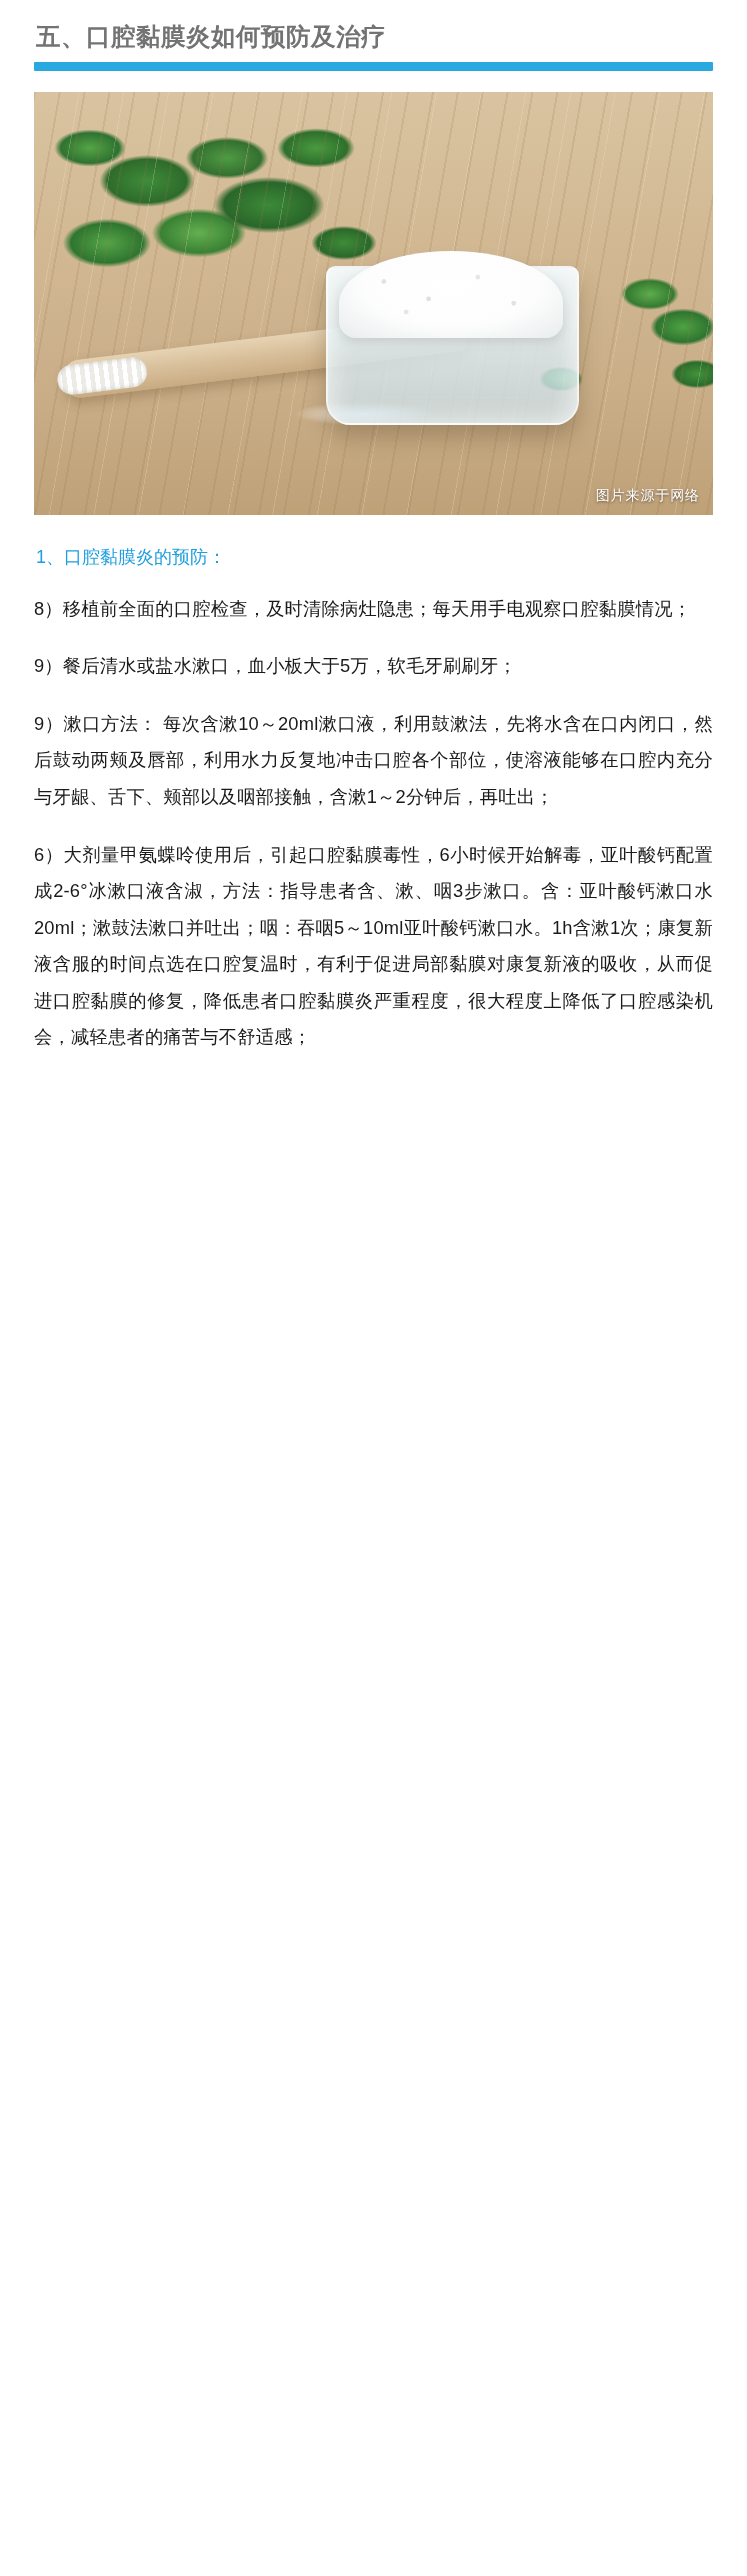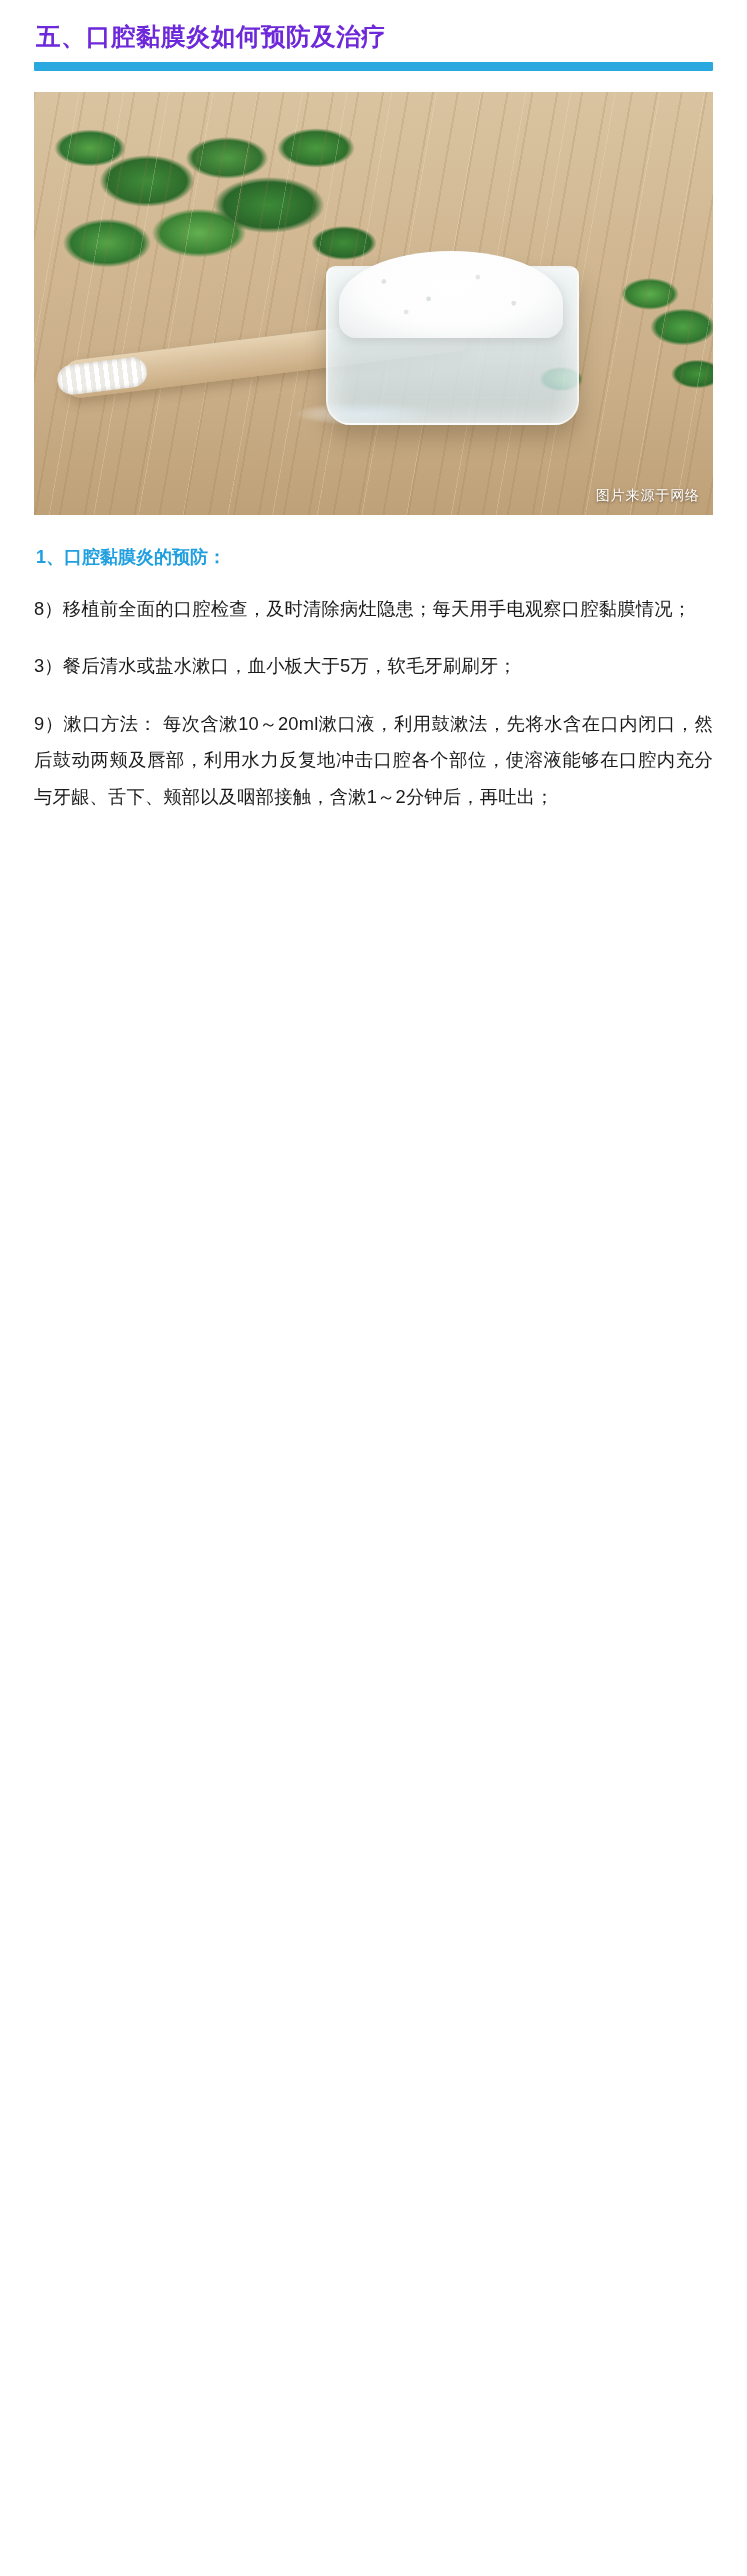--- a/index.html
+++ b/index.html
@@ -18,21 +18,21 @@
     min-height: 2576px;
     box-sizing: border-box;
     padding: 21px 34px 38px 34px;
     background: #ffffff;
   }
 
   
   .section-heading {
     font-size: 24.5px;
     font-weight: bold;
-    color: #6d28d9;
+    color: #737373;
     letter-spacing: 0.5px;
     line-height: 1.3;
     padding: 0 0 9.4px 1.9px;
     margin: 0;
   }
   .heading-rule {
     height: 8.5px;
     background: #2aa9e0;
     width: 100%;
     margin: 0 0 21px 0;
@@ -149,21 +149,21 @@
     color: #ffffff;
     font-size: 14px;
     letter-spacing: 0.9px;
     text-shadow: 0 0.9px 2.8px rgba(0,0,0,0.55);
   }
 
   
   .subhead {
     color: #1f9fe0;
     font-size: 18px;
-    font-weight: bold;
+    font-weight: normal;
     margin: 0 0 19px 1.9px;
     line-height: 1.6;
   }
   .para {
     font-size: 18.3px;
     line-height: 2.0;
     margin: 0 0 21px 0;
     text-align: justify;
     text-justify: inter-ideograph;
     color: #1a1a1a;
@@ -189,17 +189,18 @@
       <div class="salt">
         <div class="salt-grain"></div>
       </div>
     </div>
     <div class="watermark">图片来源于网络</div>
   </div>
 
   <div class="subhead">1、口腔黏膜炎的预防：</div>
 
   <p class="para">8）移植前全面的口腔检查，及时清除病灶隐患；每天用手电观察口腔黏膜情况；</p>
-  <p class="para">3）餐后清水或盐水漱口，血小板大于5万，软毛牙刷刷牙；</p>
+  <p class="para">9）餐后清水或盐水漱口，血小板大于5万，软毛牙刷刷牙；</p>
   <p class="para">9）漱口方法： 每次含漱10～20ml漱口液，利用鼓漱法，先将水含在口内闭口，然后鼓动两颊及唇部，利用水力反复地冲击口腔各个部位，使溶液能够在口腔内充分与牙龈、舌下、颊部以及咽部接触，含漱1～2分钟后，再吐出；</p>
+  <p class="para">6）大剂量甲氨蝶呤使用后，引起口腔黏膜毒性，6小时候开始解毒，亚叶酸钙配置成2-6°冰漱口液含淑，方法：指导患者含、漱、咽3步漱口。含：亚叶酸钙漱口水20ml；漱鼓法漱口并吐出；咽：吞咽5～10ml亚叶酸钙漱口水。1h含漱1次；康复新液含服的时间点选在口腔复温时，有利于促进局部黏膜对康复新液的吸收，从而促进口腔黏膜的修复，降低患者口腔黏膜炎严重程度，很大程度上降低了口腔感染机会，减轻患者的痛苦与不舒适感；</p>
 
 </div>
 
 
 </body></html>

